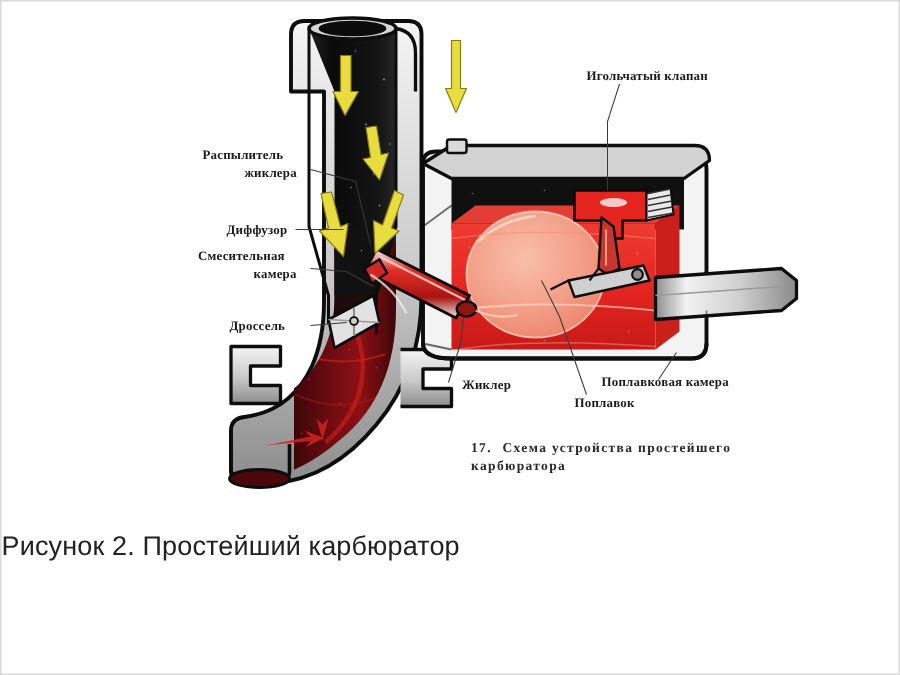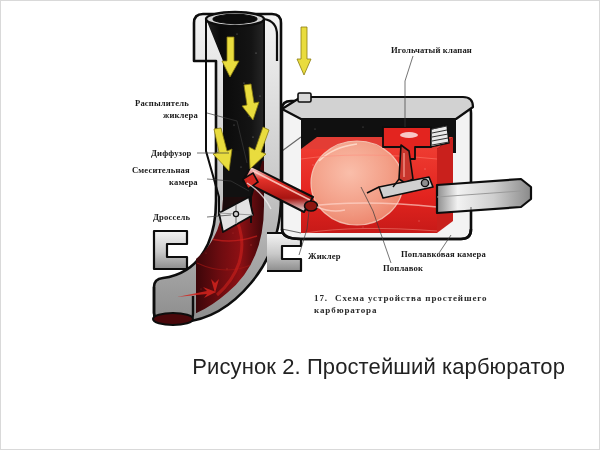--- a/index.html
+++ b/index.html
@@ -28,23 +28,23 @@
     height: 340px;
   }
   #figure svg {
     display: block;
   }
   .cap {
     position: absolute;
     left: 0;
     top: 352px;
     width: 564px;
-    text-align: right;
+    text-align: left;
     font-family: "Liberation Sans", sans-serif;
-    font-size: 22px;
+    font-size: 18px;
     color: #222222;
     letter-spacing: 0.1px;
     line-height: 1.3;
   }
   .lbl {
     font-family: "Liberation Serif", serif;
     font-weight: bold;
     fill: #1a1a1a;
     font-size: 8.6px;
     letter-spacing: 0.15px;

